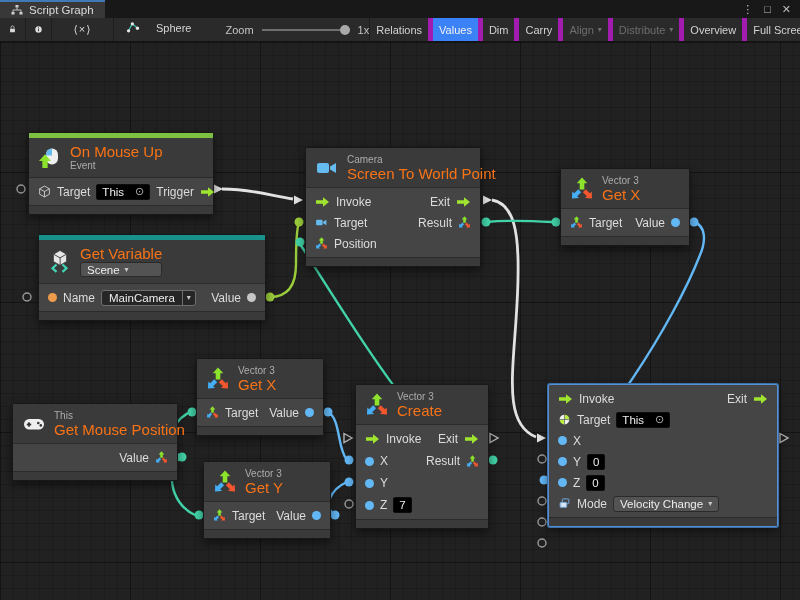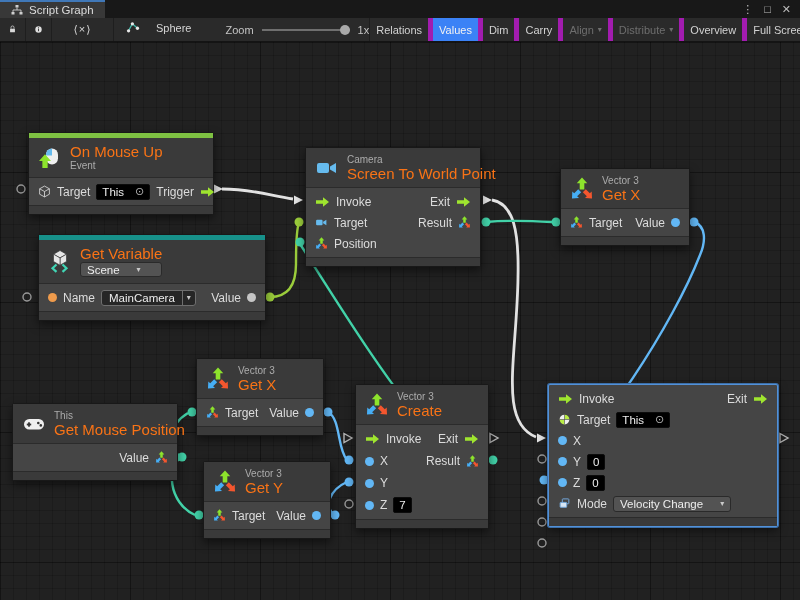--- a/index.html
+++ b/index.html
@@ -64,21 +64,21 @@
   .rright{margin-left:auto;display:flex;align-items:center;gap:6px}
   .nfoot{height:9px;background:#3a3a3a;border-top:1px solid #2b2b2b}
   .dot{width:9px;height:9px;border-radius:50%;flex:0 0 auto}
   .dot.blue{background:var(--float-wire,#62b7f5)}
   .dot.orange{background:var(--string-port,#ef9b4c)}
   .dot.gray{background:#c6c6c6}
   .field{background:#000000;border:1px solid #0c0c0c;border-radius:2px;padding:0 5px;height:16px;
          display:flex;align-items:center;gap:11px;font-size:11.5px;color:#ededed}
   .tgt{color:#b5b5b5;font-size:11px}
   .dd{background:#535353;border:1px solid #2a2a2a;border-radius:3px;height:16px;display:flex;
-      align-items:center;gap:17px;padding:0 6px;font-size:11.5px;color:#ededed}
+      align-items:center;gap:5px;padding:0 6px;font-size:11.5px;color:#ededed}
   .dd .car{color:#c9c9c9}
   .dd.dark{background:#262626;border:1px solid #6e6e6e;padding:0;gap:0}
   .dd.dark .txt{padding:0 7px}
   .dd.dark .caret-cell{border-left:1px solid #6e6e6e;height:100%;display:flex;align-items:center;padding:0 4px}
   .fa{width:15px;height:12px;flex:0 0 auto;color:var(--lime-arrow,#9fe52f)}
 </style>
 </head>
 <body>
 
 <svg width="0" height="0" style="position:absolute">

